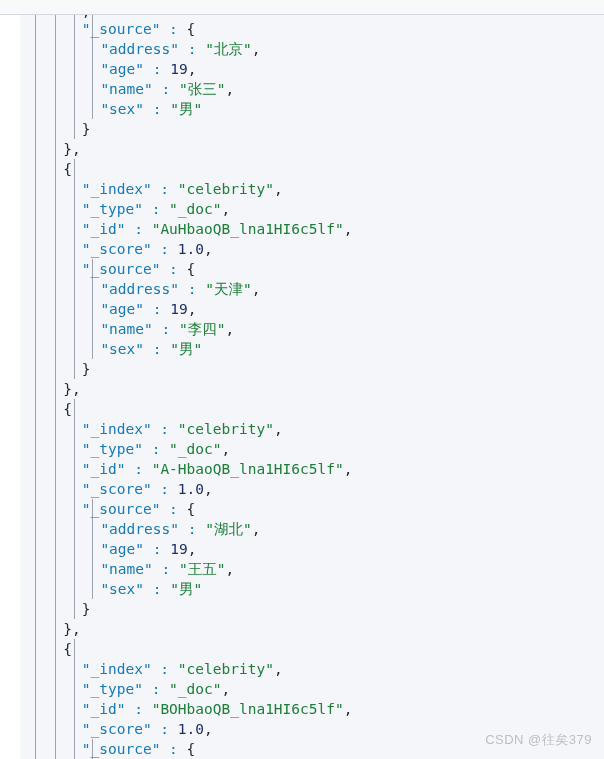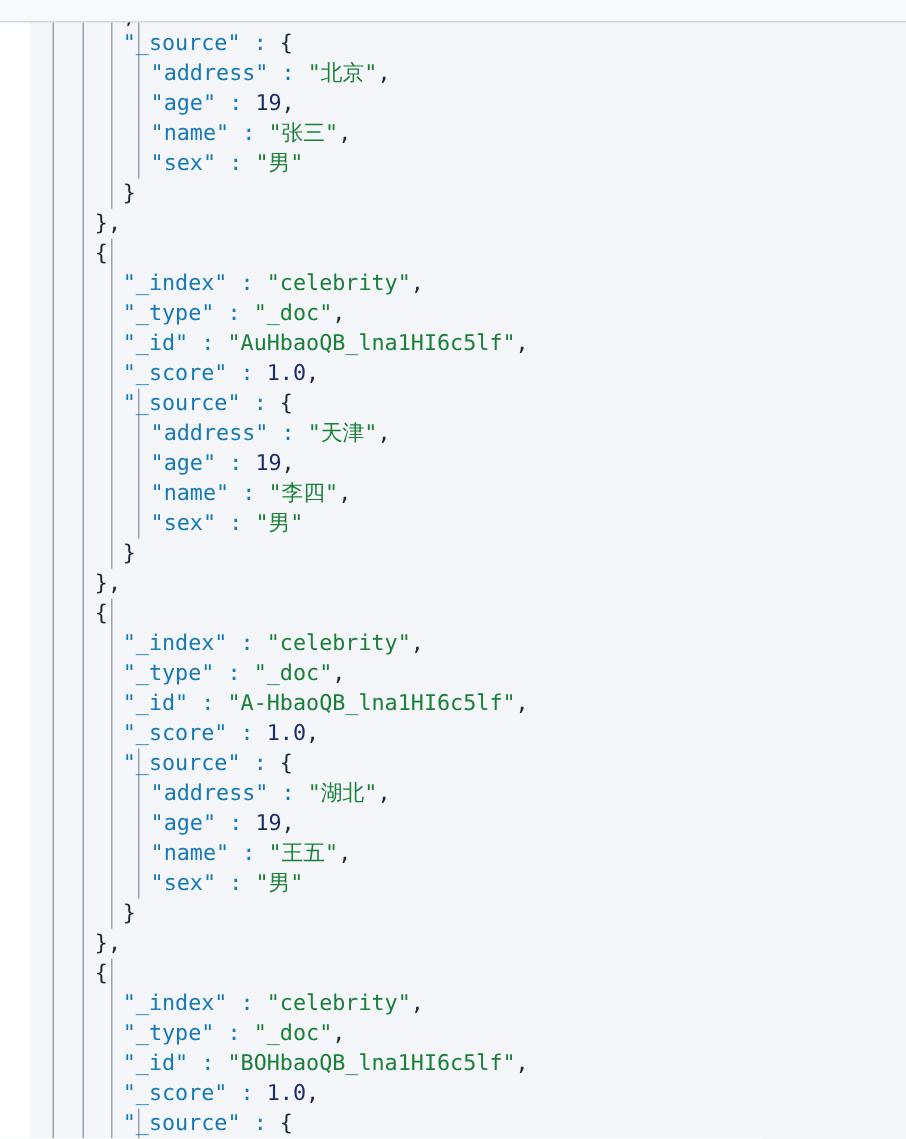--- a/index.html
+++ b/index.html
@@ -251,13 +251,14 @@
       <div class="line" style="top: 599px; left: 81.8px;"><span class="brc">}</span></div>
       <div class="line" style="top: 619px; left: 63.2px;"><span class="brc">}</span><span class="cm">,</span></div>
       <div class="line" style="top: 639px; left: 63.2px;"><span class="brc">{</span></div>
       <div class="line" style="top: 659px; left: 81.8px;"><span class="k">"_index"</span><span class="p"> : </span><span class="s">"celebrity"</span><span class="cm">,</span></div>
       <div class="line" style="top: 679px; left: 81.8px;"><span class="k">"_type"</span><span class="p"> : </span><span class="s">"_doc"</span><span class="cm">,</span></div>
       <div class="line" style="top: 699px; left: 81.8px;"><span class="k">"_id"</span><span class="p"> : </span><span class="s">"BOHbaoQB_lna1HI6c5lf"</span><span class="cm">,</span></div>
       <div class="line" style="top: 719px; left: 81.8px;"><span class="k">"_score"</span><span class="p"> : </span><span class="n">1.0</span><span class="cm">,</span></div>
       <div class="line" style="top: 739px; left: 81.8px;"><span class="k">"_source"</span><span class="p"> : </span><span class="brc">{</span></div>
     </div>
 
+  <div class="watermark">CSDN @往矣379</div>
 </div>
 
 </body></html>

